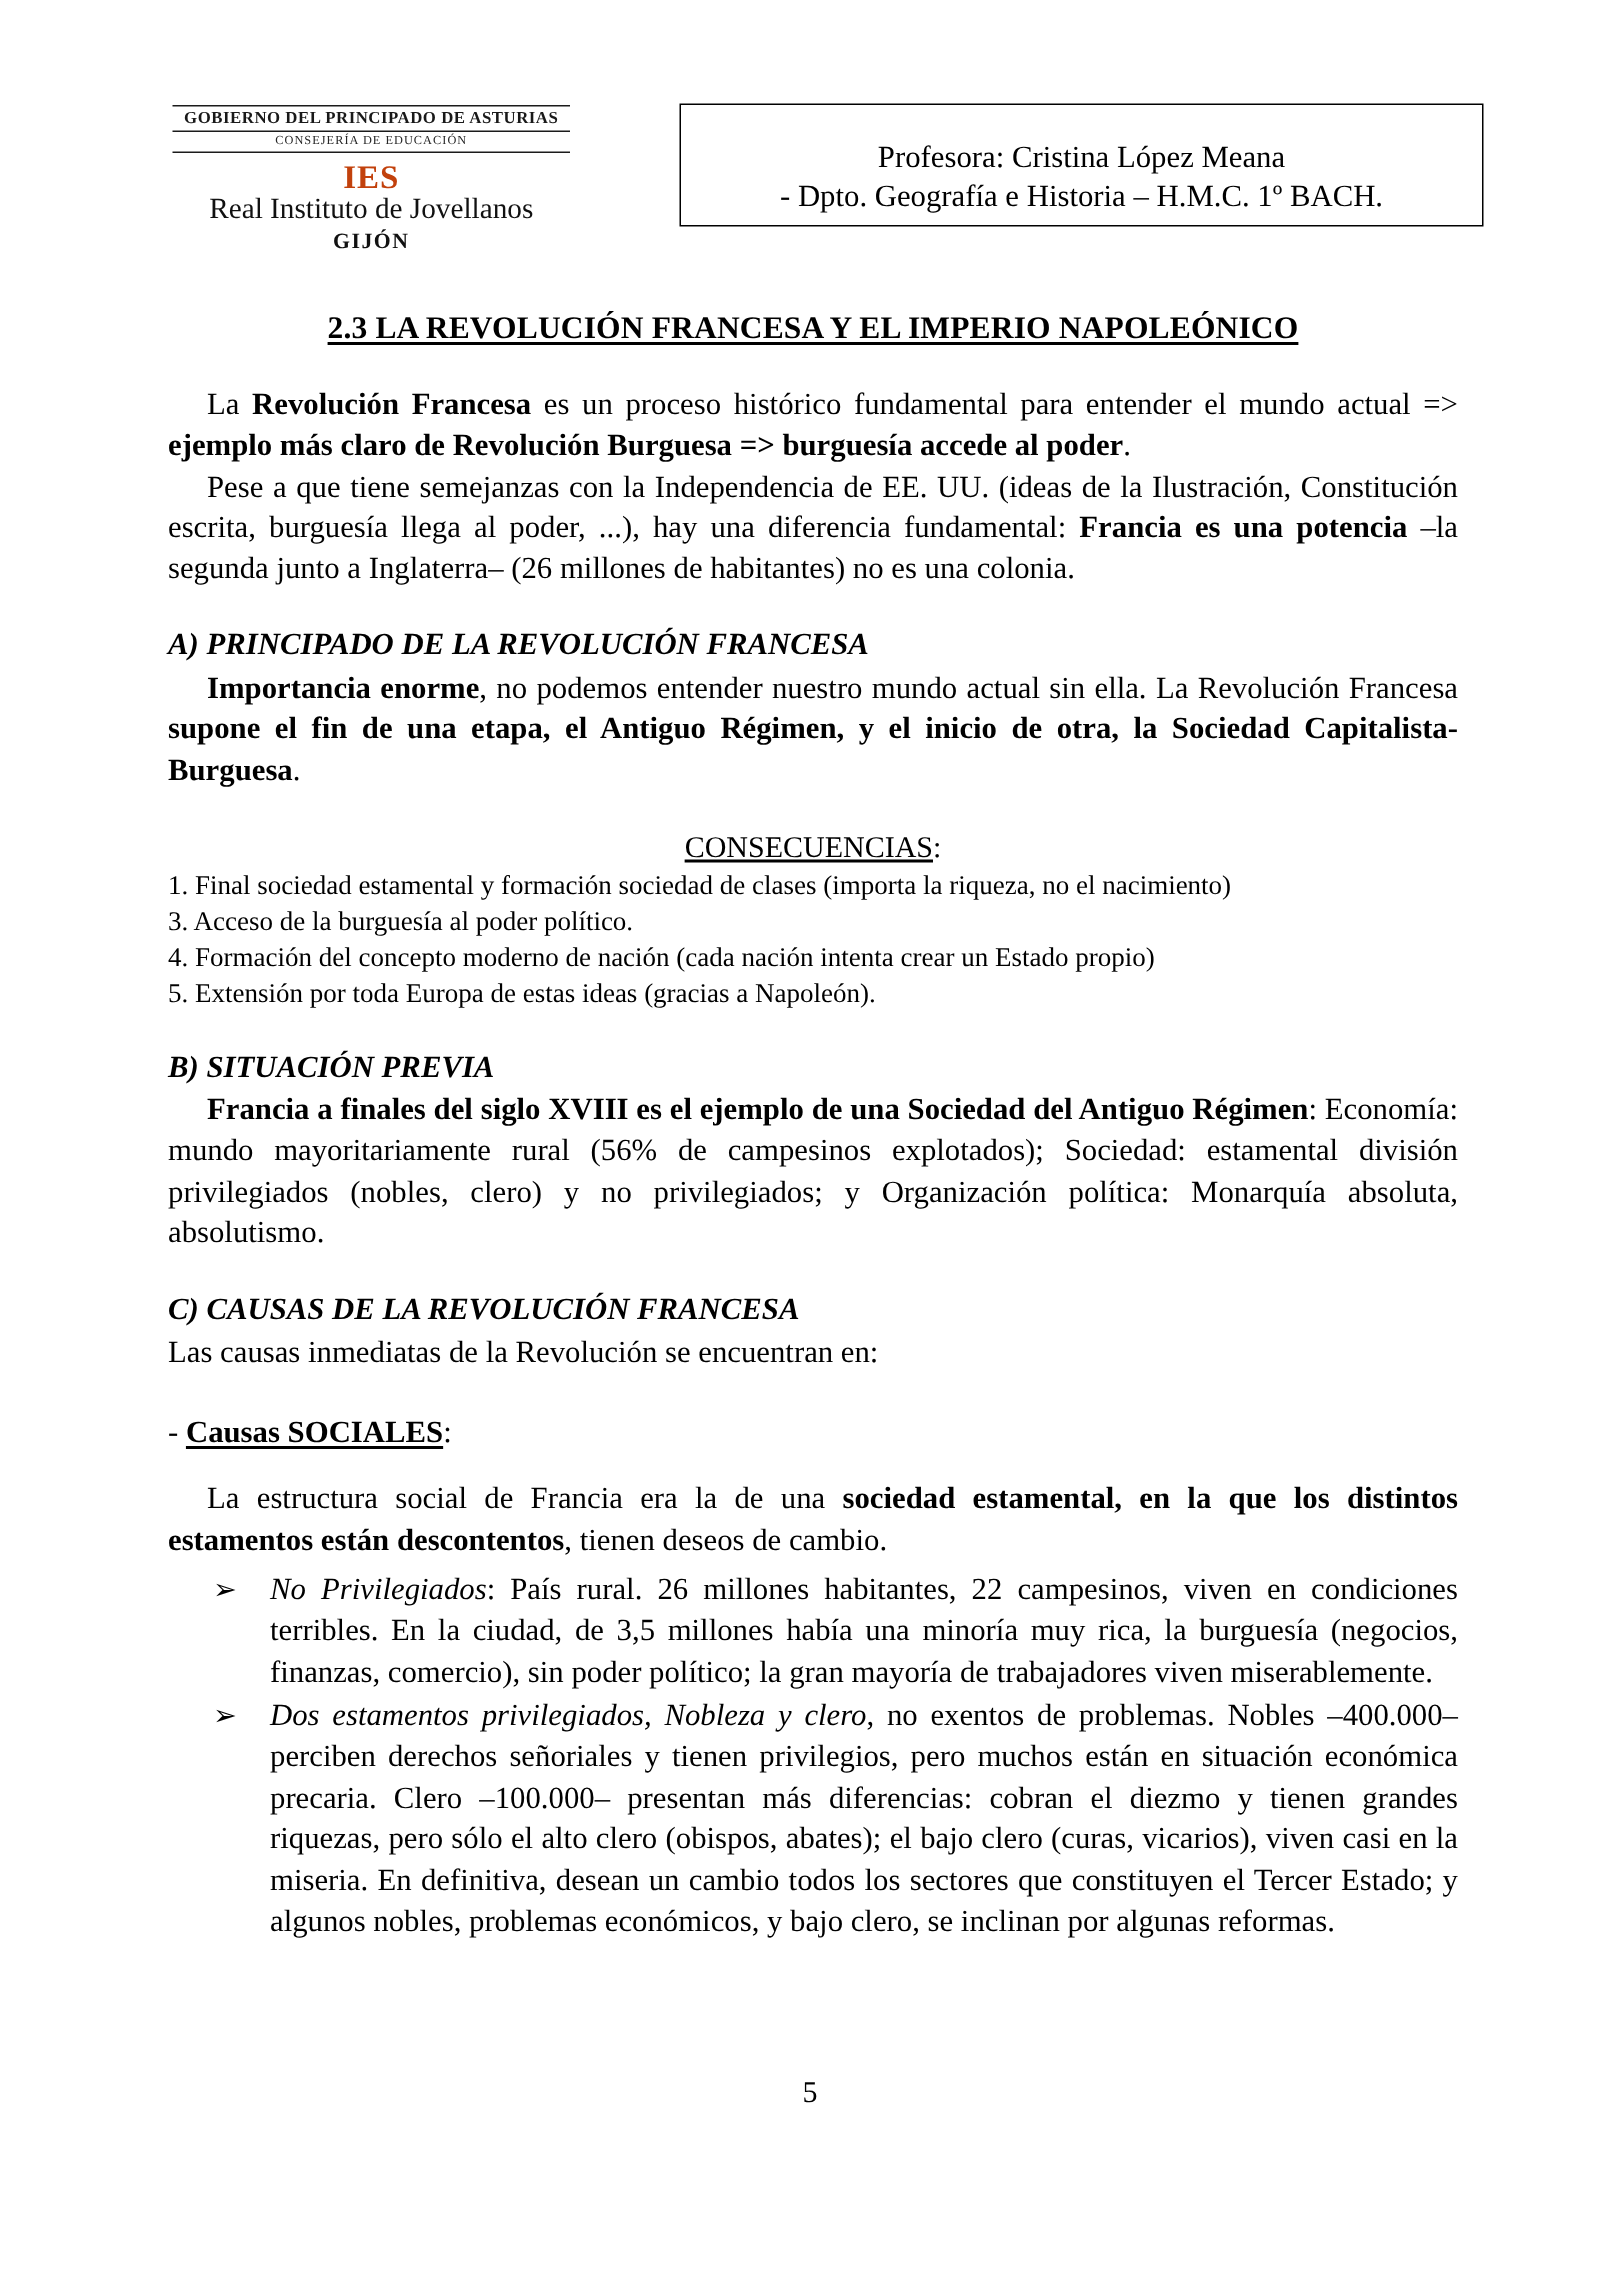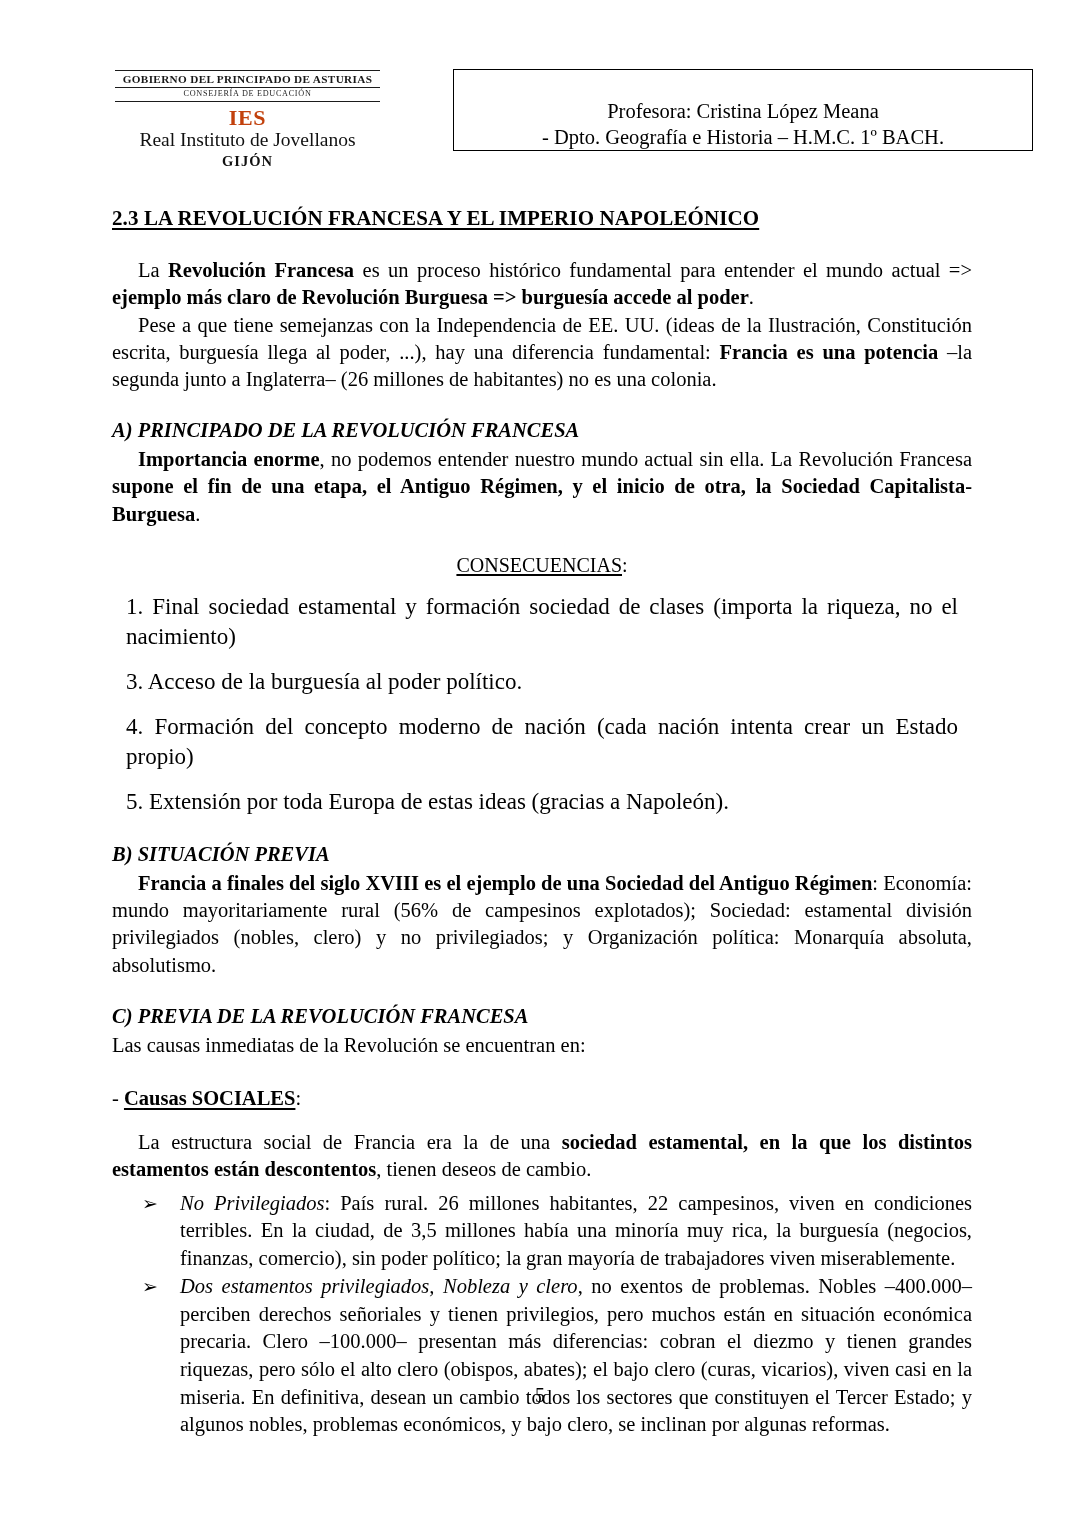--- a/index.html
+++ b/index.html
@@ -83,28 +83,28 @@
     font-weight: bold;
     letter-spacing: 1px;
     padding-top: 4px;
     color: #111;
   }
 
   .teacher-box {
     position: absolute;
     left: 453px;
     top: 7px;
-    width: 580px;
+    width: 536px;
     height: 82px;
     border: 1.6px solid #000;
     box-sizing: border-box;
     display: flex;
     flex-direction: column;
     align-items: center;
-    justify-content: flex-end;
+    justify-content: center;
     padding-top: 16px;
   }
   .teacher-line {
     font-size: 20.5px;
     line-height: 1.28;
     text-align: center;
     white-space: nowrap;
   }
 
   
@@ -116,20 +116,21 @@
   }
 
   .doc-title {
     font-size: 21px;
     font-weight: bold;
     text-decoration: underline;
     text-underline-offset: 3px;
     letter-spacing: 0.1px;
     margin: 0 0 26px 0;
     line-height: 1.2;
+    text-align: center;
   }
 
   p.para {
     margin: 0;
     font-size: 20.5px;
     line-height: 1.33;
     text-align: justify;
     text-justify: inter-word;
   }
   p.indent { text-indent: 26px; }
@@ -152,24 +153,24 @@
     text-align: center;
   }
   .consec-label u { text-underline-offset: 2px; }
 
   ol.consec {
     list-style: none;
     margin: 0;
     padding: 0;
   }
   ol.consec li {
-    font-size: 23px;
+    font-size: 18px;
     line-height: 1.33;
     text-align: justify;
-    margin: 14px;
+    margin: 0;
   }
 
   .causas-head {
     font-size: 20.5px;
     margin: 0 0 17px 0;
     line-height: 1.33;
   }
   .causas-head b { text-decoration: underline; text-underline-offset: 3px; }
 
   ul.arrows {
@@ -256,21 +257,21 @@
         <li>5. Extensión por toda Europa de estas ideas (gracias a Napoleón).</li>
       </ol>
     </div>
 
     <div class="blk">
       <h2 class="sec">B) SITUACIÓN PREVIA</h2>
       <p class="para indent"><b>Francia a finales del siglo XVIII es el ejemplo de una Sociedad del Antiguo Régimen</b><span>: Economía: mundo mayoritariamente rural (56% de campesinos explotados); Sociedad: estamental división privilegiados (nobles, clero) y no privilegiados; y Organización política: Monarquía absoluta, absolutismo.</span></p>
     </div>
 
     <div class="blk-tight">
-      <h2 class="sec">C) PREVIA DE LA REVOLUCIÓN FRANCESA</h2>
+      <h2 class="sec">C) CAUSAS DE LA REVOLUCIÓN FRANCESA</h2>
       <p class="para">Las causas inmediatas de la Revolución se encuentran en:</p>
     </div>
 
     <div style="height:26px"></div>
 
     <div>
       <p class="causas-head"><span>- </span><b>Causas SOCIALES</b><span>:</span></p>
 
       <p class="para indent"><span>La estructura social de Francia era la de una </span><b>sociedad estamental, en la que los distintos estamentos están descontentos</b><span>, tienen deseos de cambio.</span></p>
 

